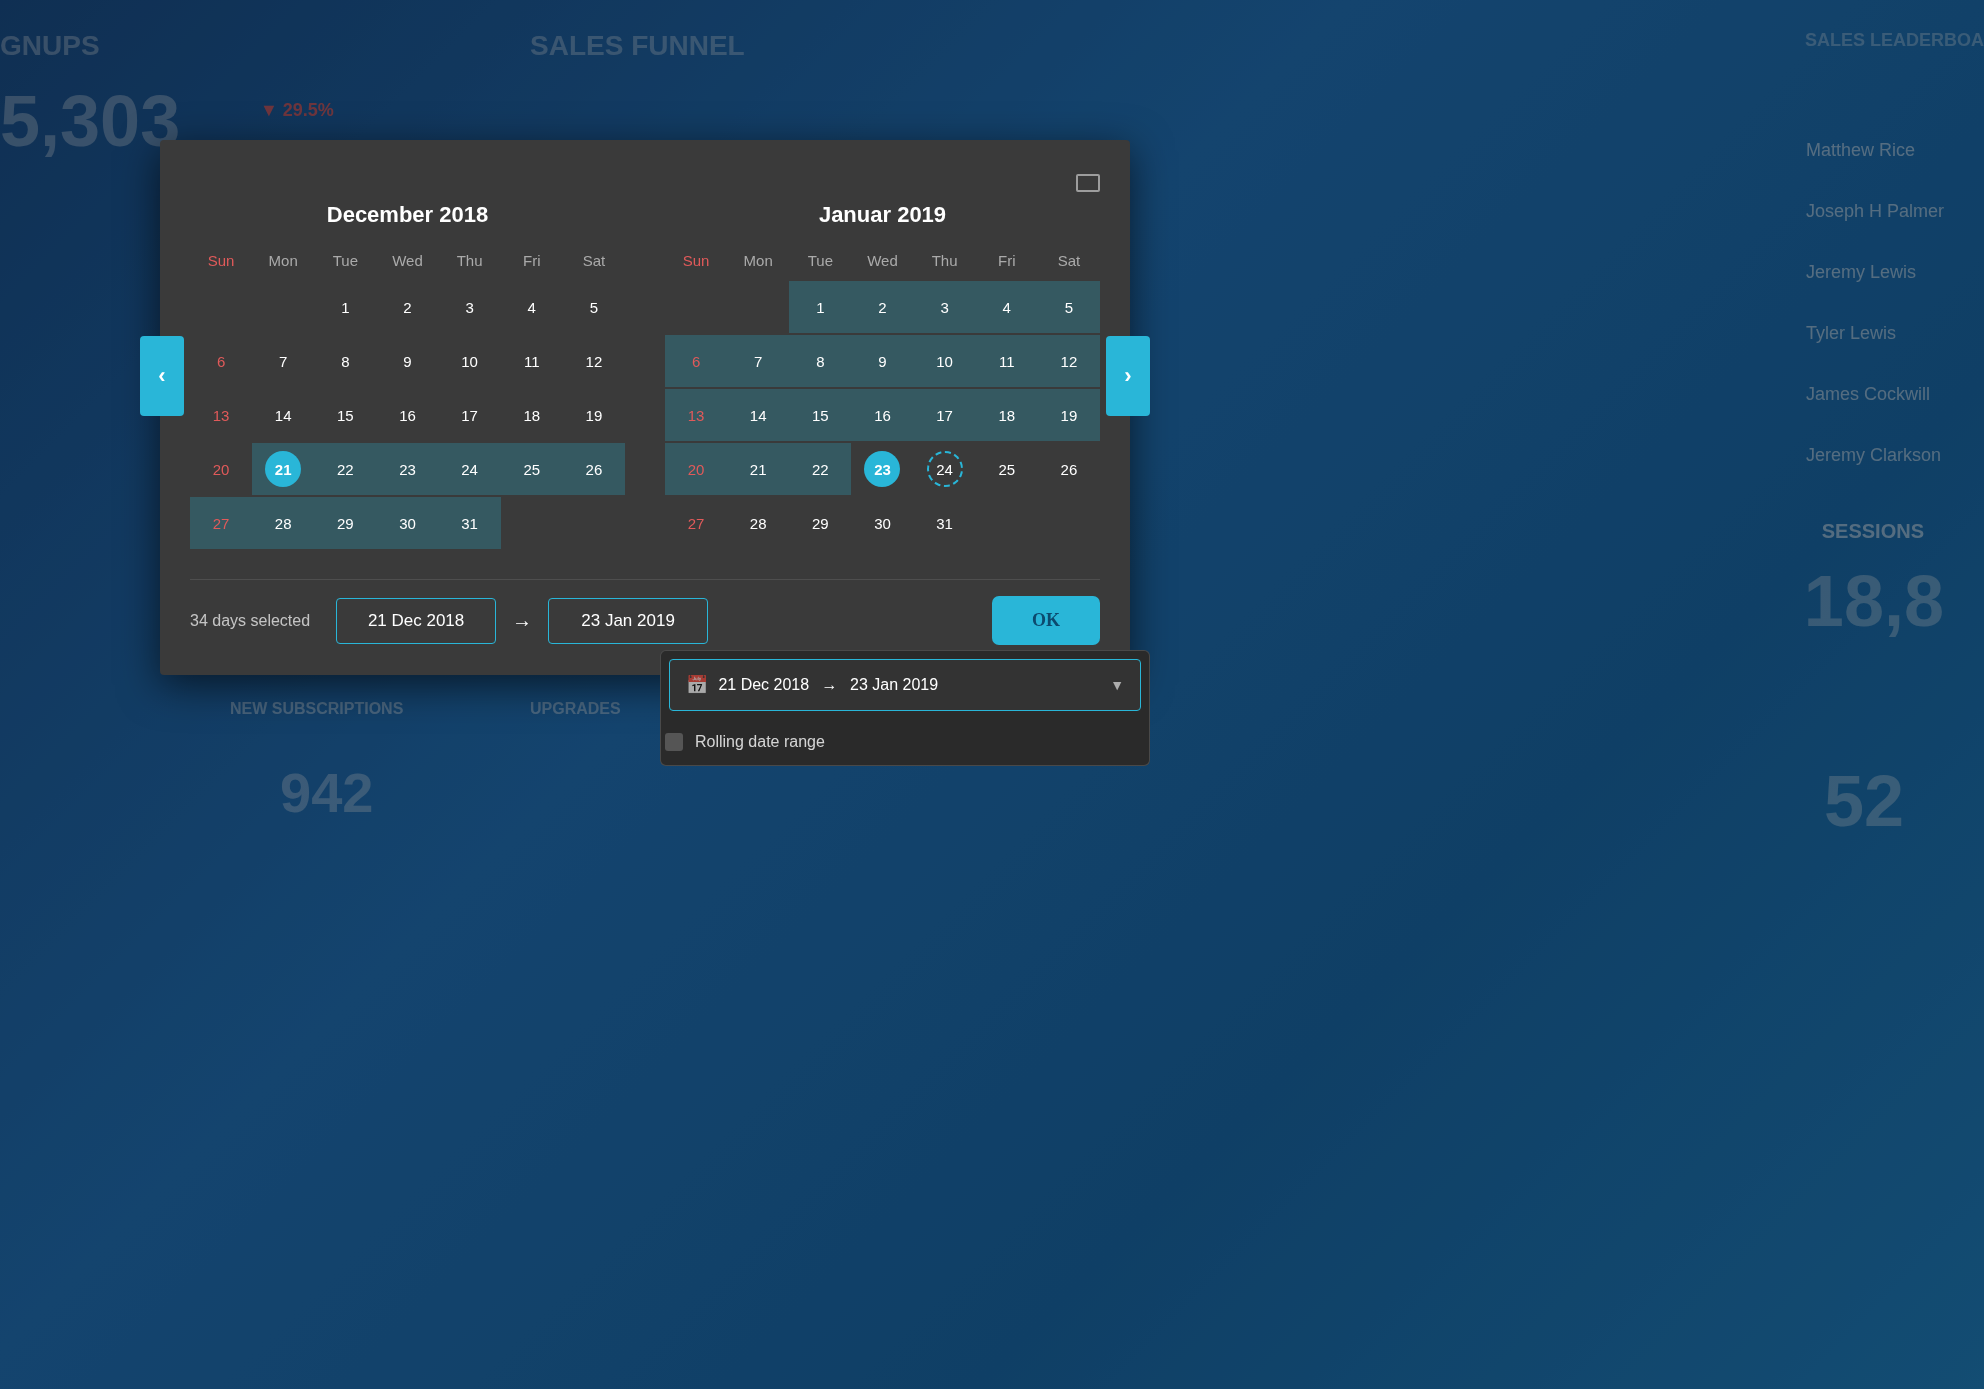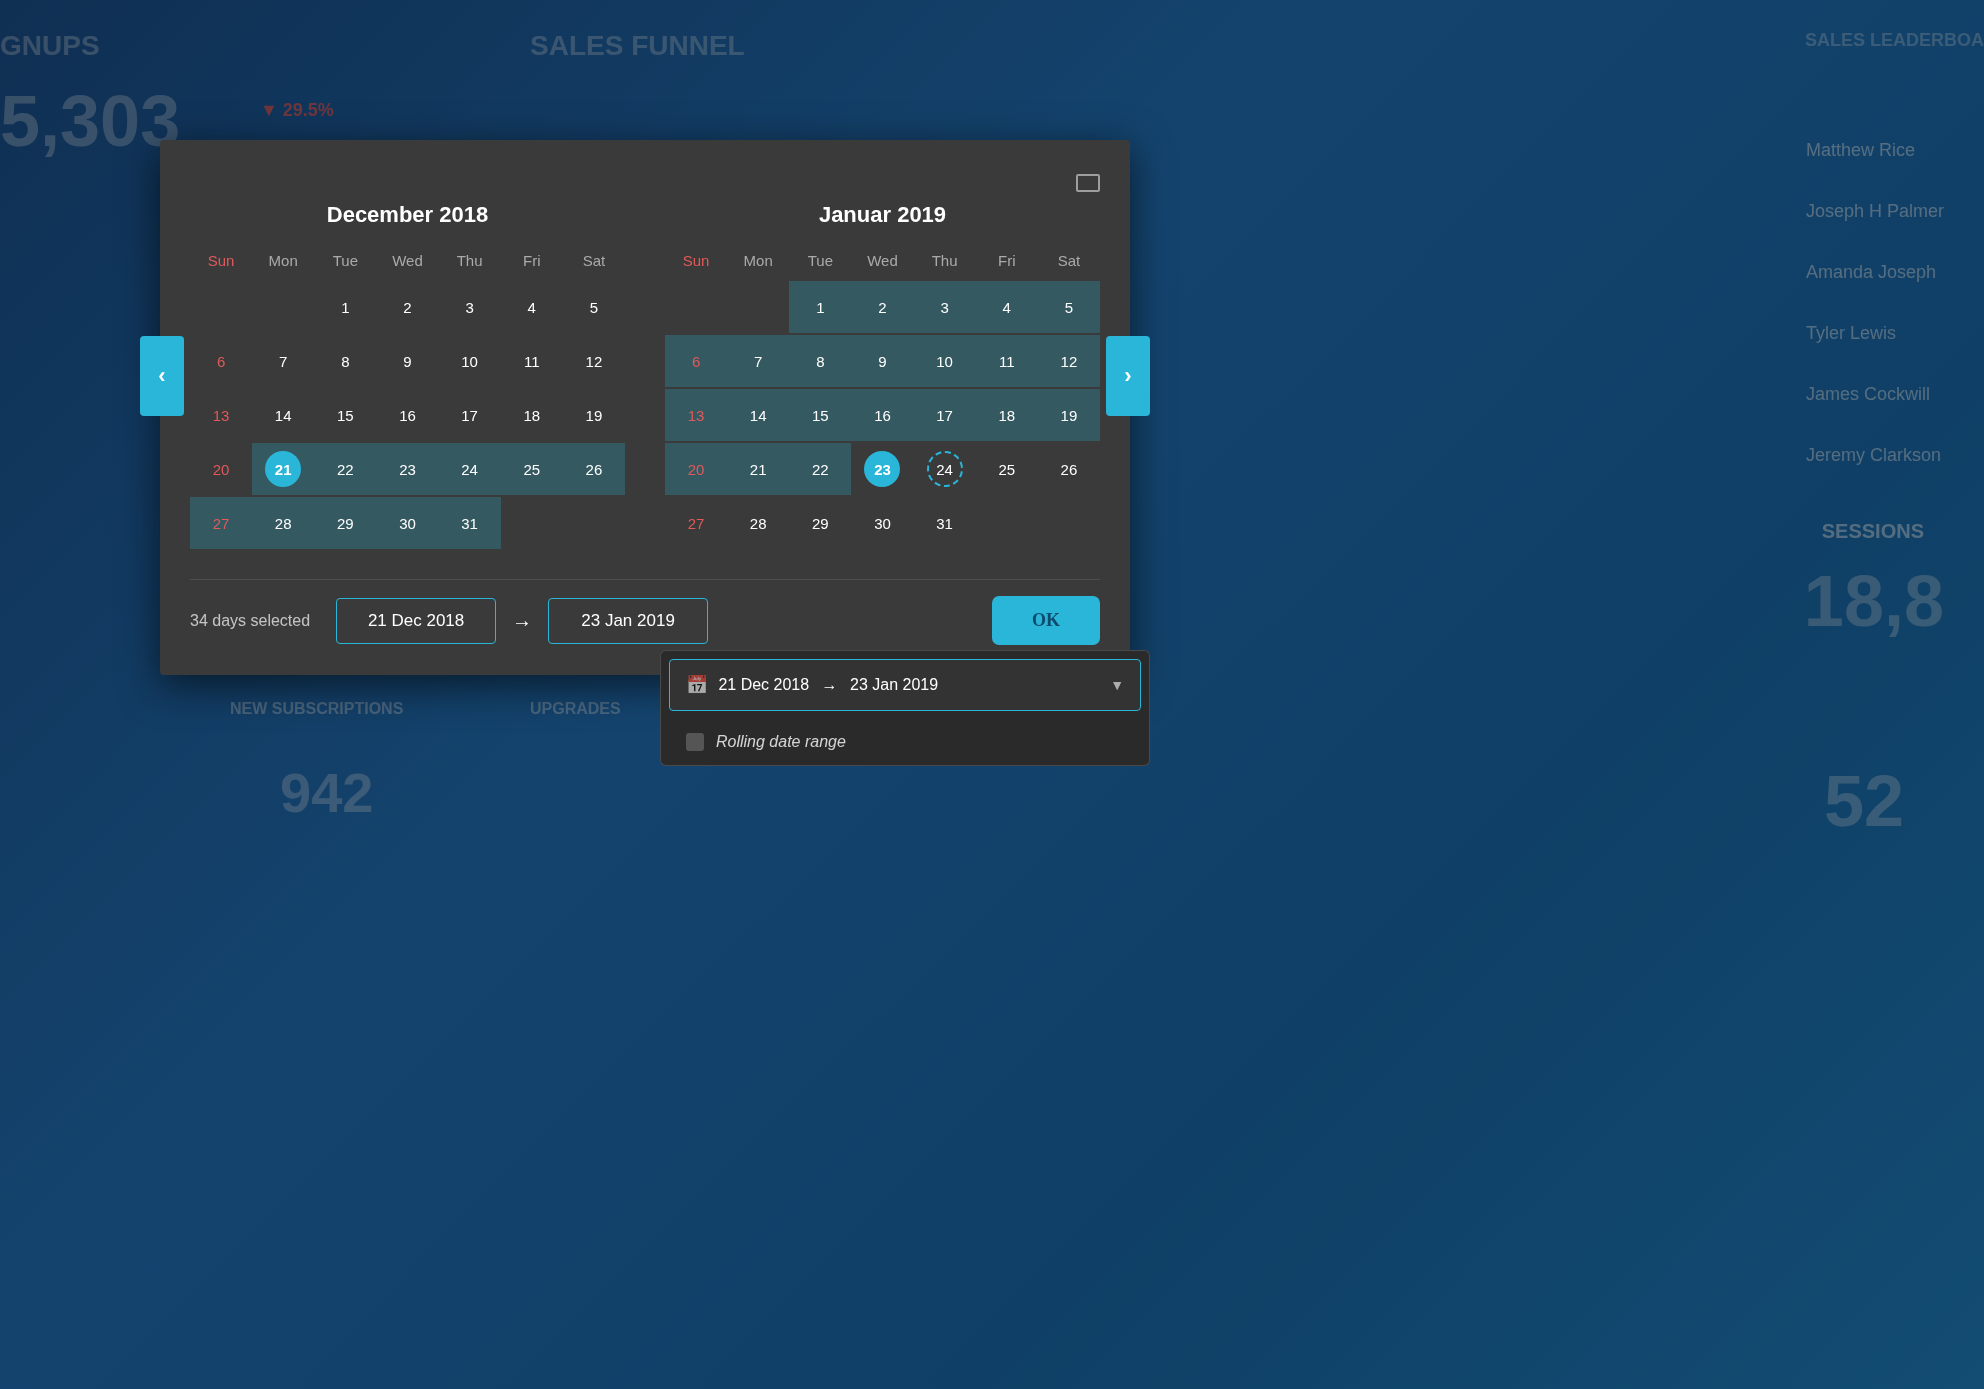--- a/index.html
+++ b/index.html
@@ -278,23 +278,22 @@
     }
 
     .dropdown-arrow {
       color: rgba(255,255,255,0.6);
       font-size: 14px;
     }
 
     .rolling-row {
       display: flex;
       align-items: center;
-      padding: 14px 25px;
+      padding: 14px 4px;
       gap: 12px;
-      font-style: italic;
     }
 
     .rolling-checkbox {
       width: 18px;
       height: 18px;
       background: #555;
       border-radius: 3px;
       flex-shrink: 0;
     }
 
@@ -317,21 +316,21 @@
 <div class="bg-text" style="top:520px;right:60px;font-size:20px;color:rgba(255,255,255,0.5);">SESSIONS</div>
 <div class="bg-text" style="top:560px;right:40px;font-size:72px;">18,8</div>
 <div class="bg-text" style="top:700px;left:230px;font-size:16px;color:rgba(255,255,255,0.4);">NEW SUBSCRIPTIONS</div>
 <div class="bg-text" style="top:700px;left:530px;font-size:16px;color:rgba(255,255,255,0.4);">UPGRADES</div>
 <div class="bg-text" style="top:760px;left:280px;font-size:56px;">942</div>
 <div class="bg-text" style="top:760px;right:80px;font-size:72px;">52</div>
 
 <div class="bg-people">
   <div class="bg-person">Matthew Rice</div>
   <div class="bg-person">Joseph H Palmer</div>
-  <div class="bg-person">Amanda Joseph</div>
+  <div class="bg-person">Jeremy Lewis</div>
   <div class="bg-person">Tyler Lewis</div>
   <div class="bg-person">James Cockwill</div>
   <div class="bg-person">Jeremy Clarkson</div>
 </div>
 
 <div class="overlay"></div>
 
 <div class="calendar-dialog">
 
   <div class="calendar-header-row">

